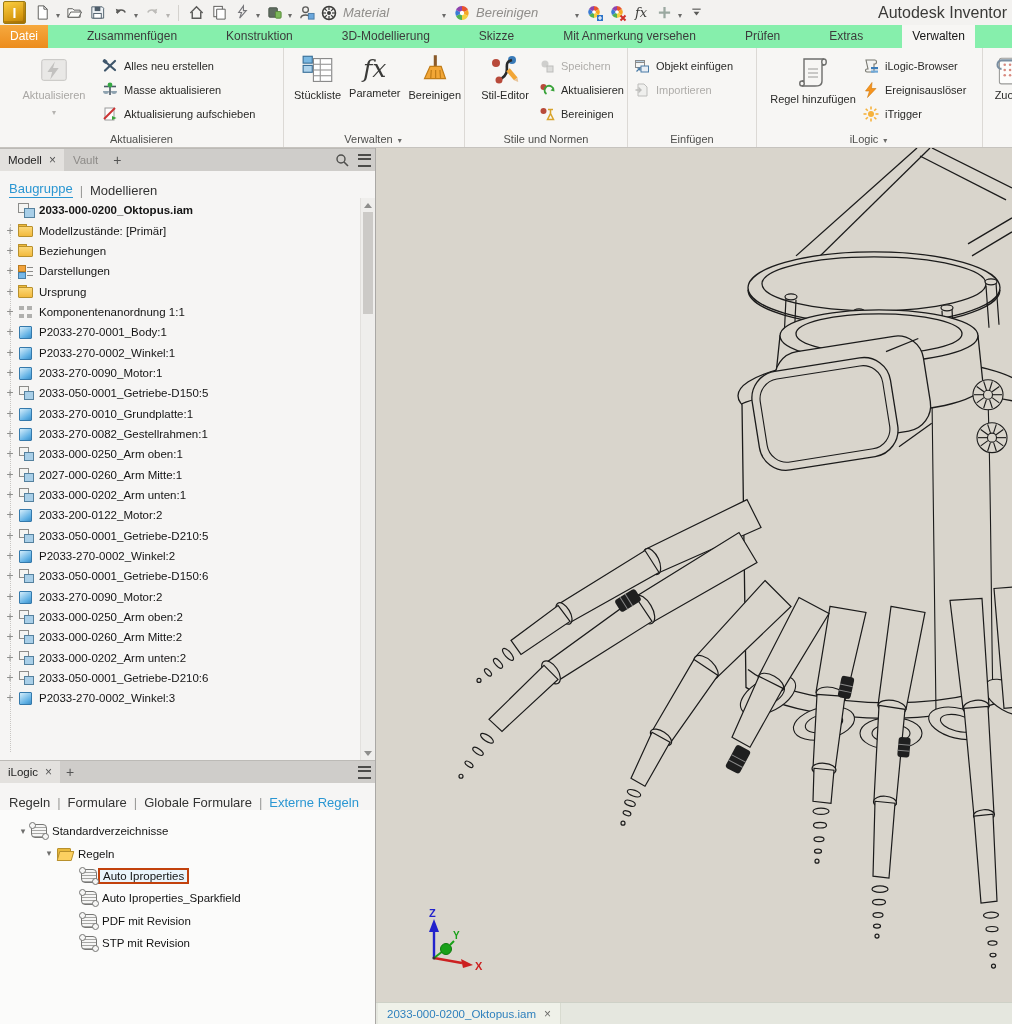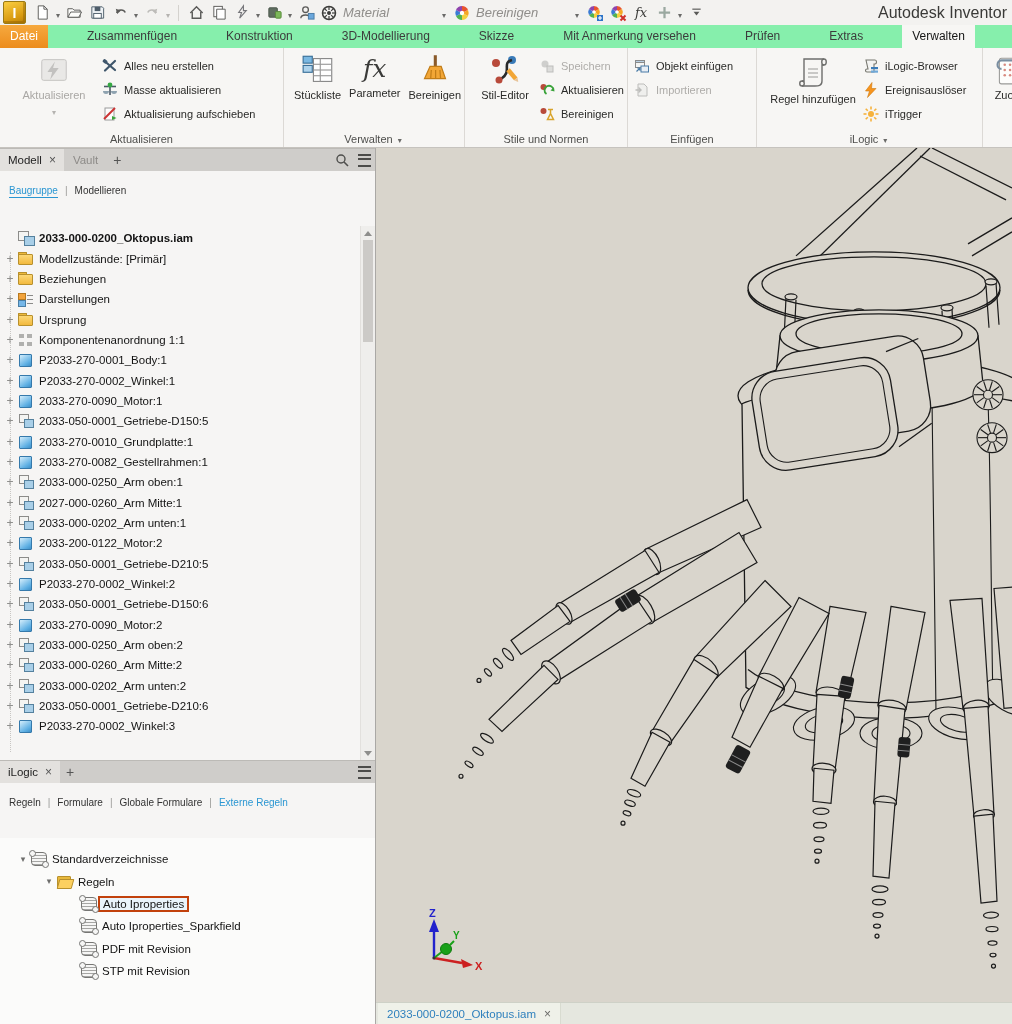--- a/index.html
+++ b/index.html
@@ -49,21 +49,21 @@
   .panel-tabs{height:22px;background:#cfcdca;display:flex;align-items:center;font-size:11.5px;color:#444;flex:none;border-top:1px solid #bcbab6;}
   .ptab-active{background:#e3e1de;height:100%;display:flex;align-items:center;padding:0 8px;gap:7px;color:#1e1e1e;}
   .xmark{color:#555;font-size:12px;line-height:1;}
   .ptab-inactive{padding:0 9px;color:#8d8b88;}
   .plusmark{color:#555;font-size:14px;line-height:1;padding:0 6px;}
   .ph-spacer{flex:1;}
   .ph-icon{width:22px;display:flex;align-items:center;justify-content:center;}
   .burger{width:13px;height:9px;border-top:2px solid #4c4c4a;border-bottom:2px solid #4c4c4a;position:relative;}
   .burger::after{content:"";position:absolute;left:0;right:0;top:2.5px;height:2px;background:#4c4c4a;}
 
-  .subrow{height:27px;display:flex;align-items:flex-start;background:#f6f5f4;font-size:10px;gap:7px;padding:14px 9px;flex:none;}
+  .subrow{height:27px;display:flex;align-items:flex-end;background:#f6f5f4;font-size:13px;gap:7px;padding:0 9px;flex:none;}
   .link-blue{color:#2a96d2;}
   .link-underline{border-bottom:1px solid #2a96d2;padding-bottom:1px;}
   .subdiv{color:#9a9a98;}
   .subplain{color:#333;}
 
   .model-panel{height:612px;display:flex;flex-direction:column;flex:none;min-height:0;}
   .tree{flex:1;position:relative;background:#f6f5f4;overflow:hidden;padding-top:2px;}
   .tree::before{content:"";position:absolute;left:10px;top:26px;bottom:8px;border-left:1px dotted #c8c6c3;}
   .trow{height:20.35px;display:flex;align-items:center;padding-left:3px;font-size:11.5px;position:relative;}
   .texp{width:14px;color:#8f8f8d;font-size:12px;line-height:1;text-align:center;flex:none;}

